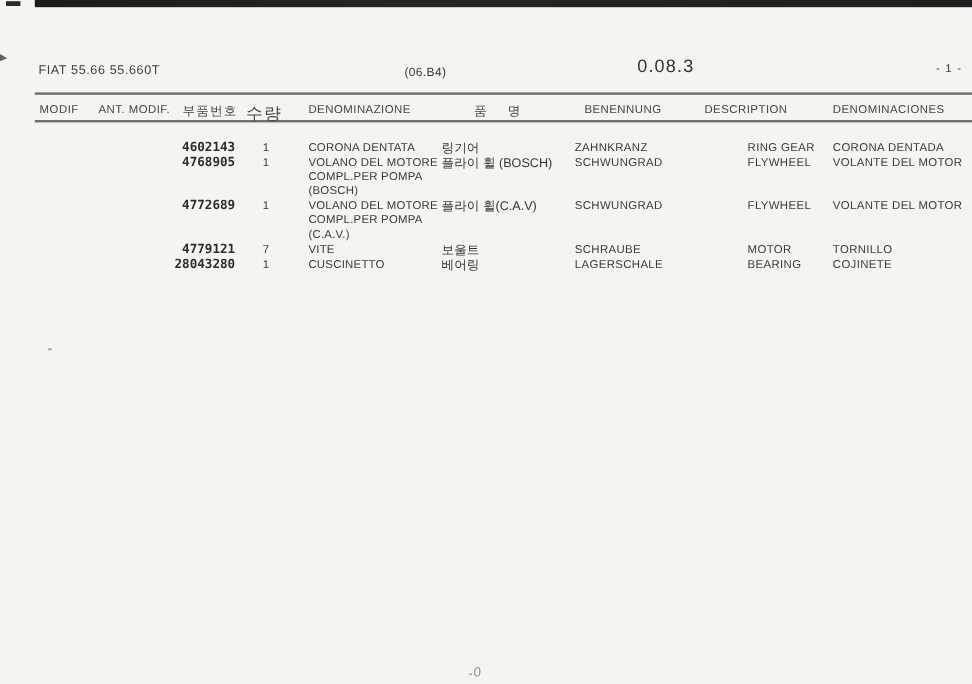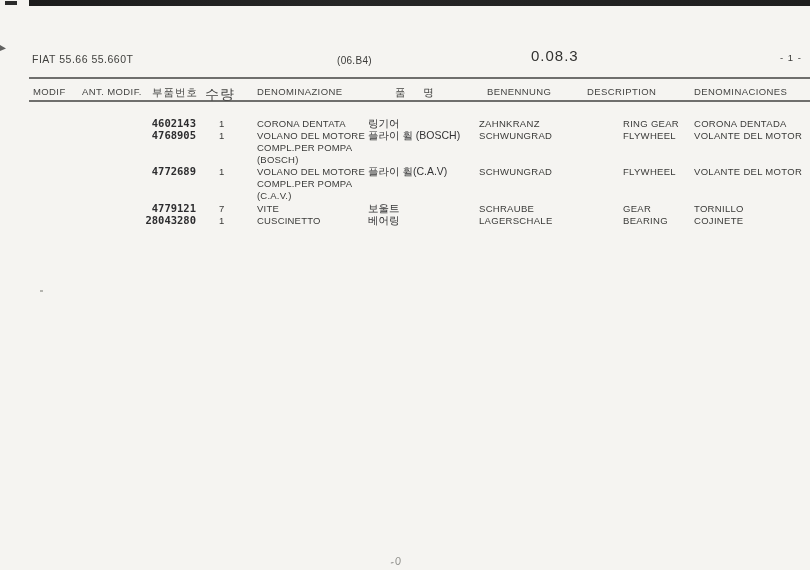--- a/index.html
+++ b/index.html
@@ -125,21 +125,21 @@
   </div>
 
   <div class="row" style="top:203px">
     <div class="c c-part">4779121</div>
     <div class="c c-qty">7</div>
     <div class="c c-den">
       <div>VITE</div>
     </div>
     <div class="c c-kr">보울트</div>
     <div class="c c-de">SCHRAUBE</div>
-    <div class="c c-en">GEAR</div>
+    <div class="c c-en">MOTOR</div>
     <div class="c c-es">TORNILLO</div>
   </div>
 
   <div class="row" style="top:215px">
     <div class="c c-part">28043280</div>
     <div class="c c-qty">1</div>
     <div class="c c-den">
       <div>CUSCINETTO</div>
     </div>
     <div class="c c-kr">베어링</div>

